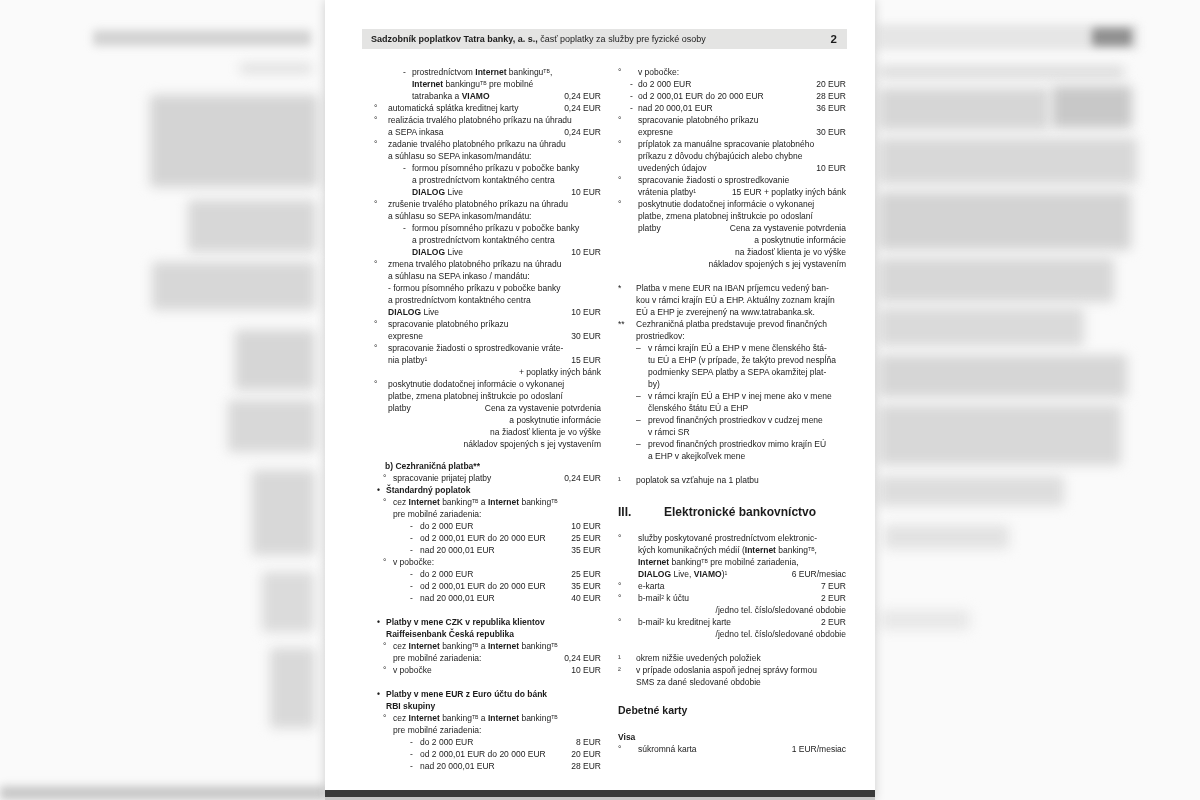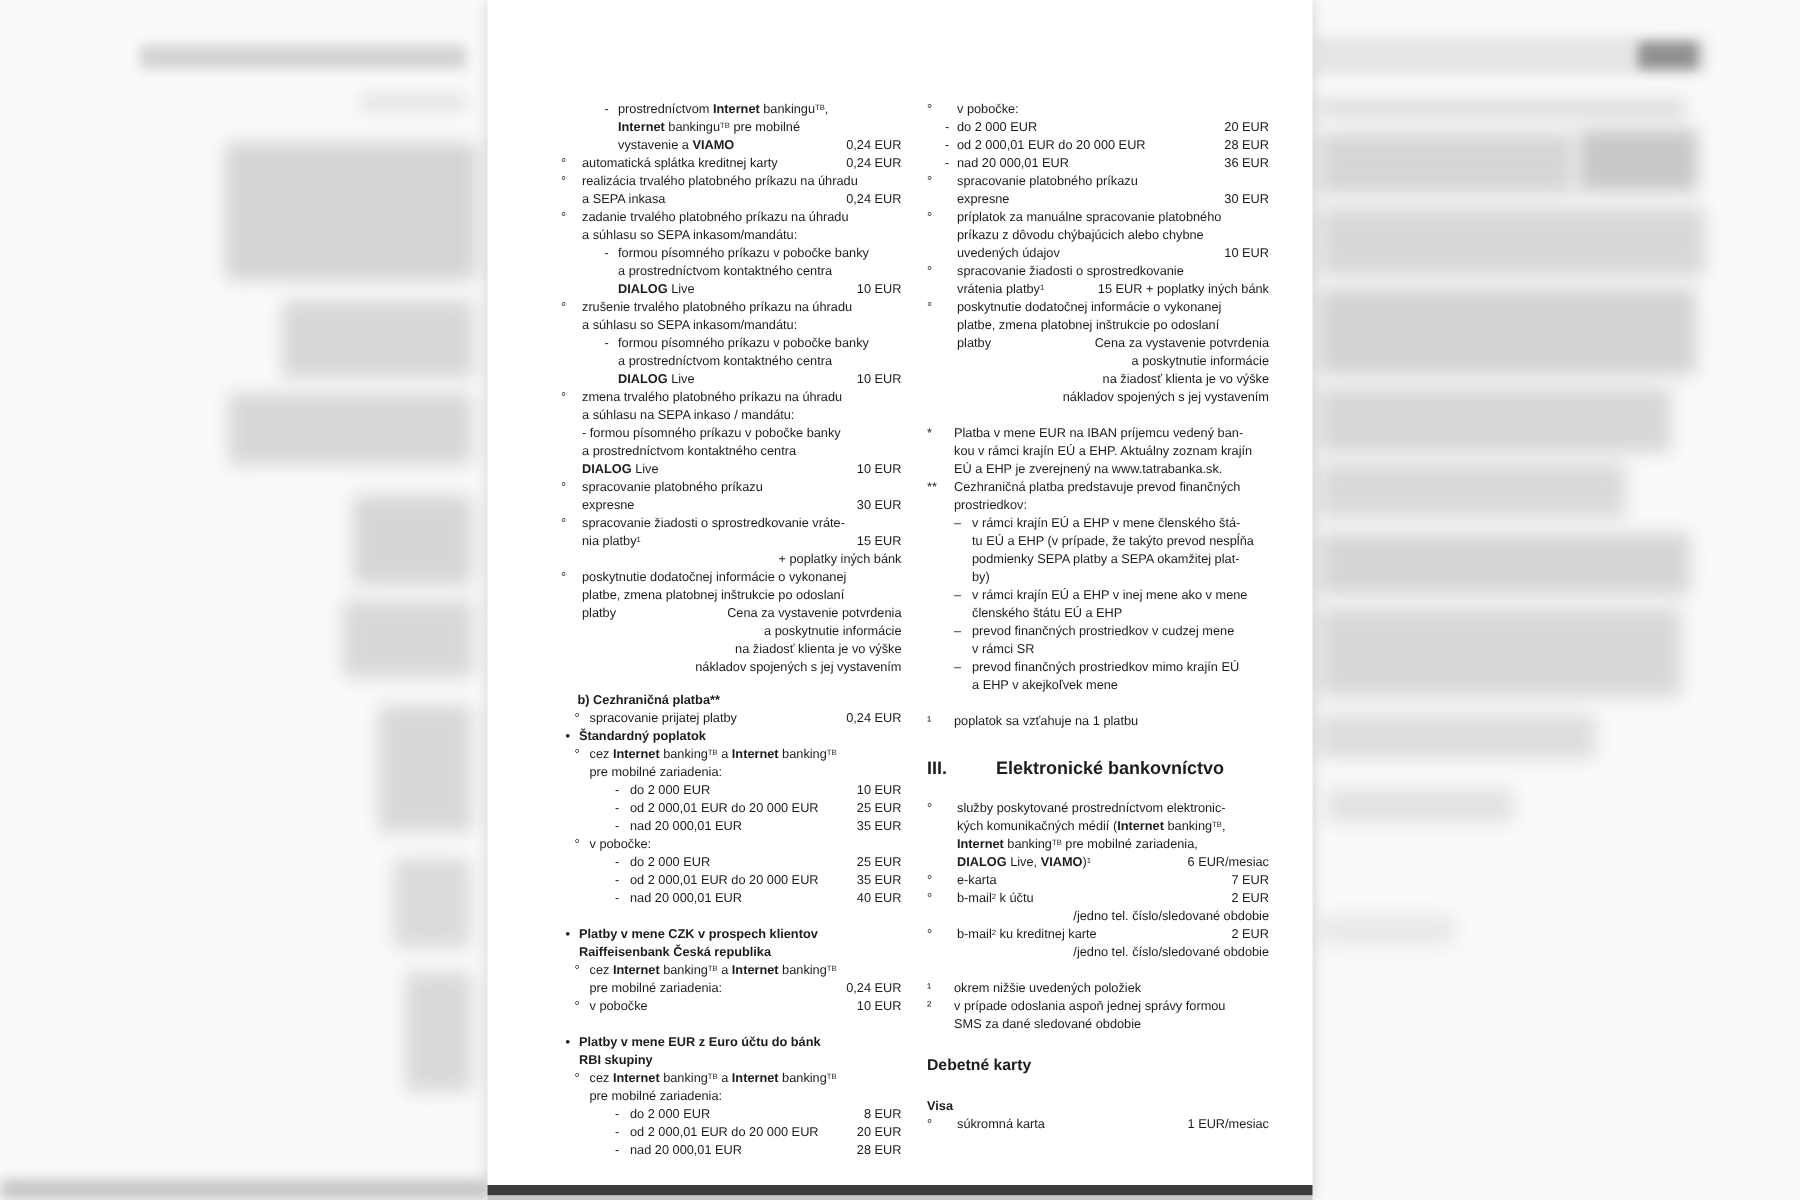--- a/index.html
+++ b/index.html
@@ -63,30 +63,35 @@
     <div class="blob" style="left:879px;top:258px;width:235px;height:44px;background:#d7d7d7;"></div>
     <div class="blob" style="left:879px;top:308px;width:205px;height:38px;background:#dadada;"></div>
     <div class="blob" style="left:879px;top:355px;width:248px;height:42px;background:#d6d6d6;"></div>
     <div class="blob" style="left:879px;top:405px;width:242px;height:60px;background:#d8d8d8;"></div>
     <div class="blob" style="left:879px;top:476px;width:185px;height:30px;background:#dddddd;"></div>
     <div class="blob" style="left:884px;top:525px;width:125px;height:24px;background:#e2e2e2;"></div>
     <div class="blob" style="left:880px;top:610px;width:90px;height:20px;background:#e8e8e8;"></div>
   </div>
 
   <div class="page">
+    <div class="hdr">
+      <span class="tb">Sadzobník poplatkov Tatra banky, a. s.,</span>
+      <span class="tr"> časť poplatky za služby pre fyzické osoby</span>
+      <span class="pn">2</span>
+    </div>
     <div class="col" id="col-left">
         <div class="ln" style="padding-left: 33px;">
           <span class="mk" style="width: 9px;">-</span>
           <span class="tx"><span>prostredníctvom </span><span class="b">Internet</span><span> bankingu</span><span class="sup">TB</span><span>,</span></span>
         </div>
         <div class="ln" style="padding-left: 42px;">
           <span class="tx"><span class="b">Internet</span><span> bankingu</span><span class="sup">TB</span><span> pre mobilné</span></span>
         </div>
         <div class="ln" style="padding-left: 42px;">
-          <span class="tx"><span>vystavenie a </span><span class="b">VIAMO</span></span>
+          <span class="tx"><span>tatrabanka a </span><span class="b">VIAMO</span></span>
           <span class="pr">0,24 EUR</span>
         </div>
         <div class="ln" style="padding-left: 4px;">
           <span class="mk" style="width: 14px;">°</span>
           <span class="tx">automatická splátka kreditnej karty</span>
           <span class="pr">0,24 EUR</span>
         </div>
         <div class="ln" style="padding-left: 4px;">
           <span class="mk" style="width: 14px;">°</span>
           <span class="tx">realizácia trvalého platobného príkazu na úhradu</span>
@@ -237,21 +242,21 @@
           <span class="pr">35 EUR</span>
         </div>
         <div class="ln" style="padding-left: 40px;">
           <span class="mk" style="width: 10px;">-</span>
           <span class="tx">nad 20 000,01 EUR</span>
           <span class="pr">40 EUR</span>
         </div>
         <div style="height: 12px;"></div>
         <div class="ln b" style="padding-left: 7px;">
           <span class="mk" style="width: 9px;">•</span>
-          <span class="tx">Platby v mene CZK v prospech klientov</span>
+          <span class="tx">Platby v mene CZK v republika klientov</span>
         </div>
         <div class="ln b" style="padding-left: 16px;">
           <span class="tx">Raiffeisenbank Česká republika</span>
         </div>
         <div class="ln" style="padding-left: 13px;">
           <span class="mk" style="width: 10px;">°</span>
           <span class="tx"><span>cez </span><span class="b">Internet</span><span> banking</span><span class="sup">TB</span><span> a </span><span class="b">Internet</span><span> banking</span><span class="sup">TB</span></span>
         </div>
         <div class="ln" style="padding-left: 23px;">
           <span class="tx">pre mobilné zariadenia:</span>

